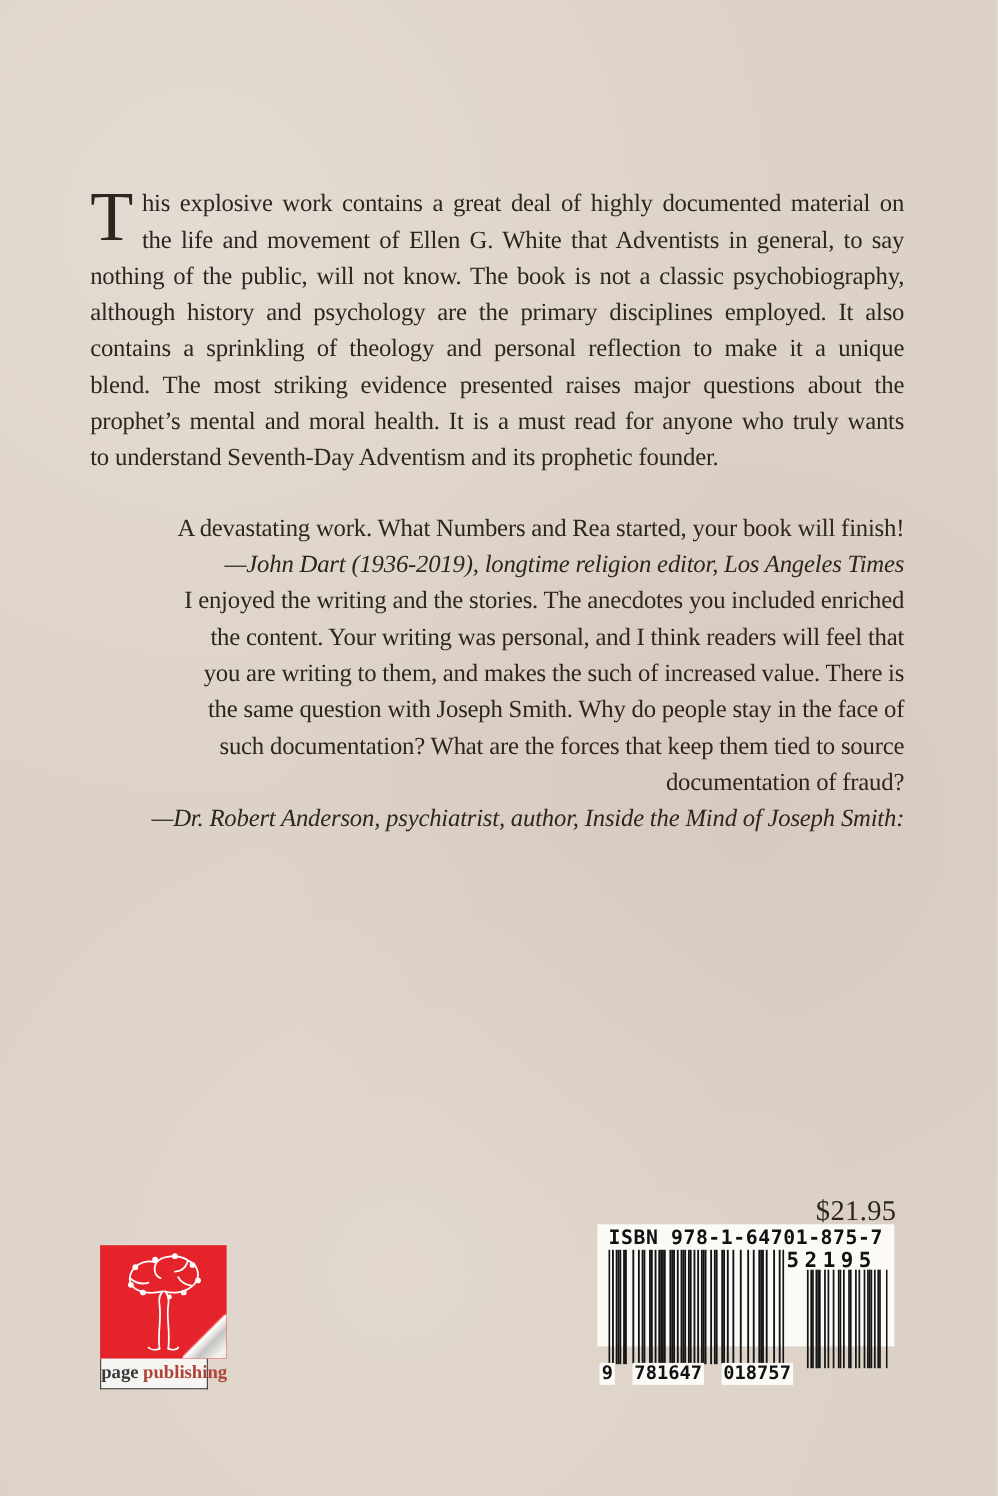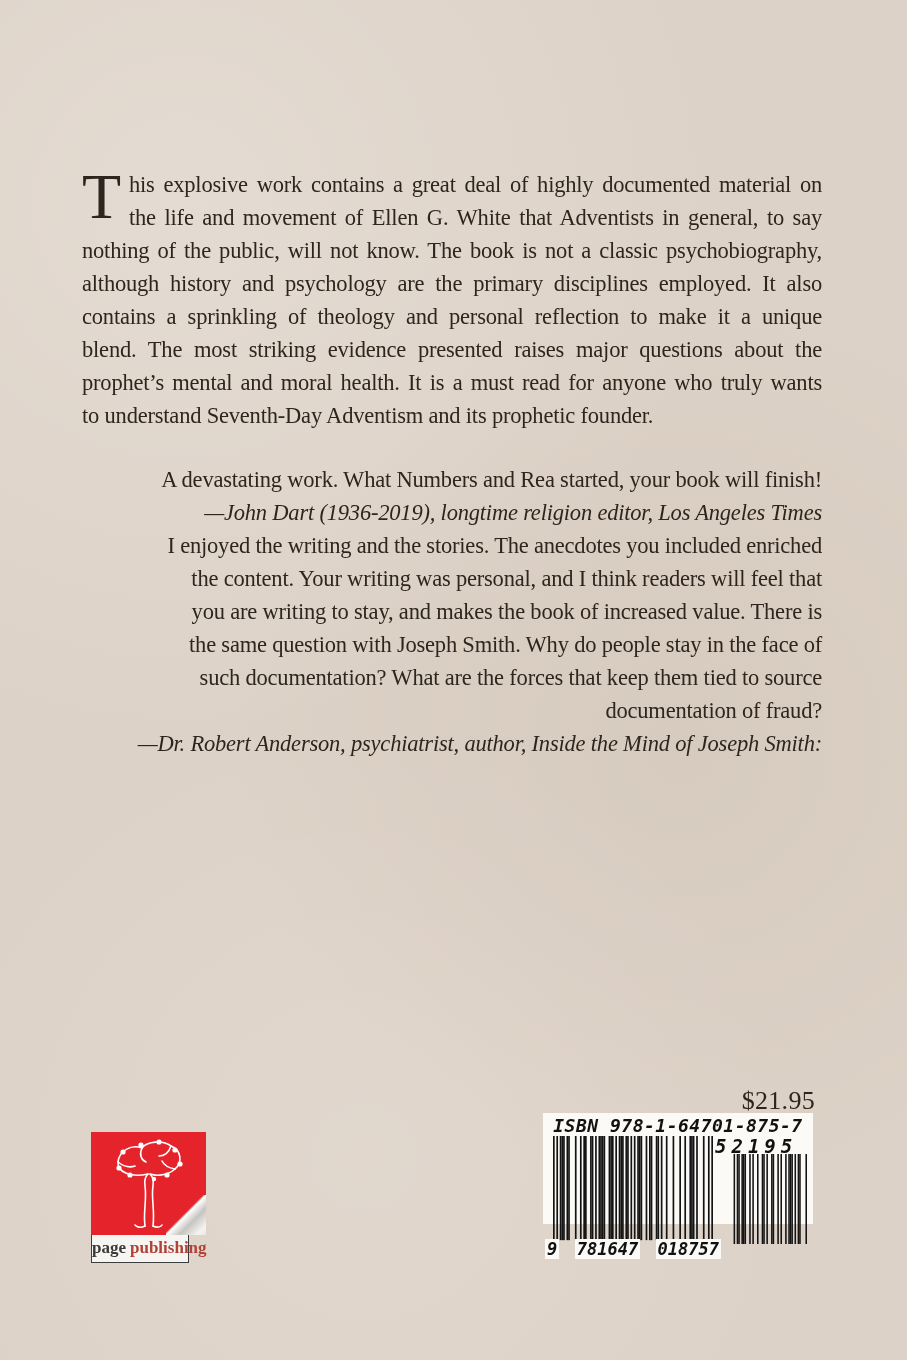--- a/index.html
+++ b/index.html
@@ -48,21 +48,20 @@
     right: 92px;
     font-size: 26px;
     letter-spacing: 0.3px;
     color: #2e261e;
   }
   .barcode-box {
     position: absolute;
     left: 543px; top: 1113px;
     width: 270px; height: 111px;
     background: #fbfaf7;
-    font-style: italic;
   }
   .isbn-label {
     position: absolute;
     left: 0; top: 2px; width: 100%;
     text-align: center;
     font-family: "DejaVu Sans Mono", monospace;
     font-weight: bold;
     font-size: 18px;
     letter-spacing: 0.5px;
     color: #111;
@@ -155,21 +154,21 @@
     </div>
 
     <div class="quote q1">
       <div class="qline">A devastating work. What Numbers and Rea started, your book will finish!</div>
       <div class="qline attr">—John Dart (1936-2019), longtime religion editor, Los Angeles Times</div>
     </div>
 
     <div class="quote q2">
       <div class="qline">I enjoyed the writing and the stories. The anecdotes you included enriched</div>
       <div class="qline">the content. Your writing was personal, and I think readers will feel that</div>
-      <div class="qline">you are writing to stay, and makes the book of increased value. There is</div>
+      <div class="qline">you are writing to them, and makes the such of increased value. There is</div>
       <div class="qline">the same question with Joseph Smith. Why do people stay in the face of</div>
       <div class="qline">such documentation? What are the forces that keep them tied to source</div>
       <div class="qline">documentation of fraud?</div>
       <div class="qline attr">—Dr. Robert Anderson, psychiatrist, author, Inside the Mind of Joseph Smith:</div>
     </div>
 
 
   </div>
 
   <div class="price">$21.95</div>

